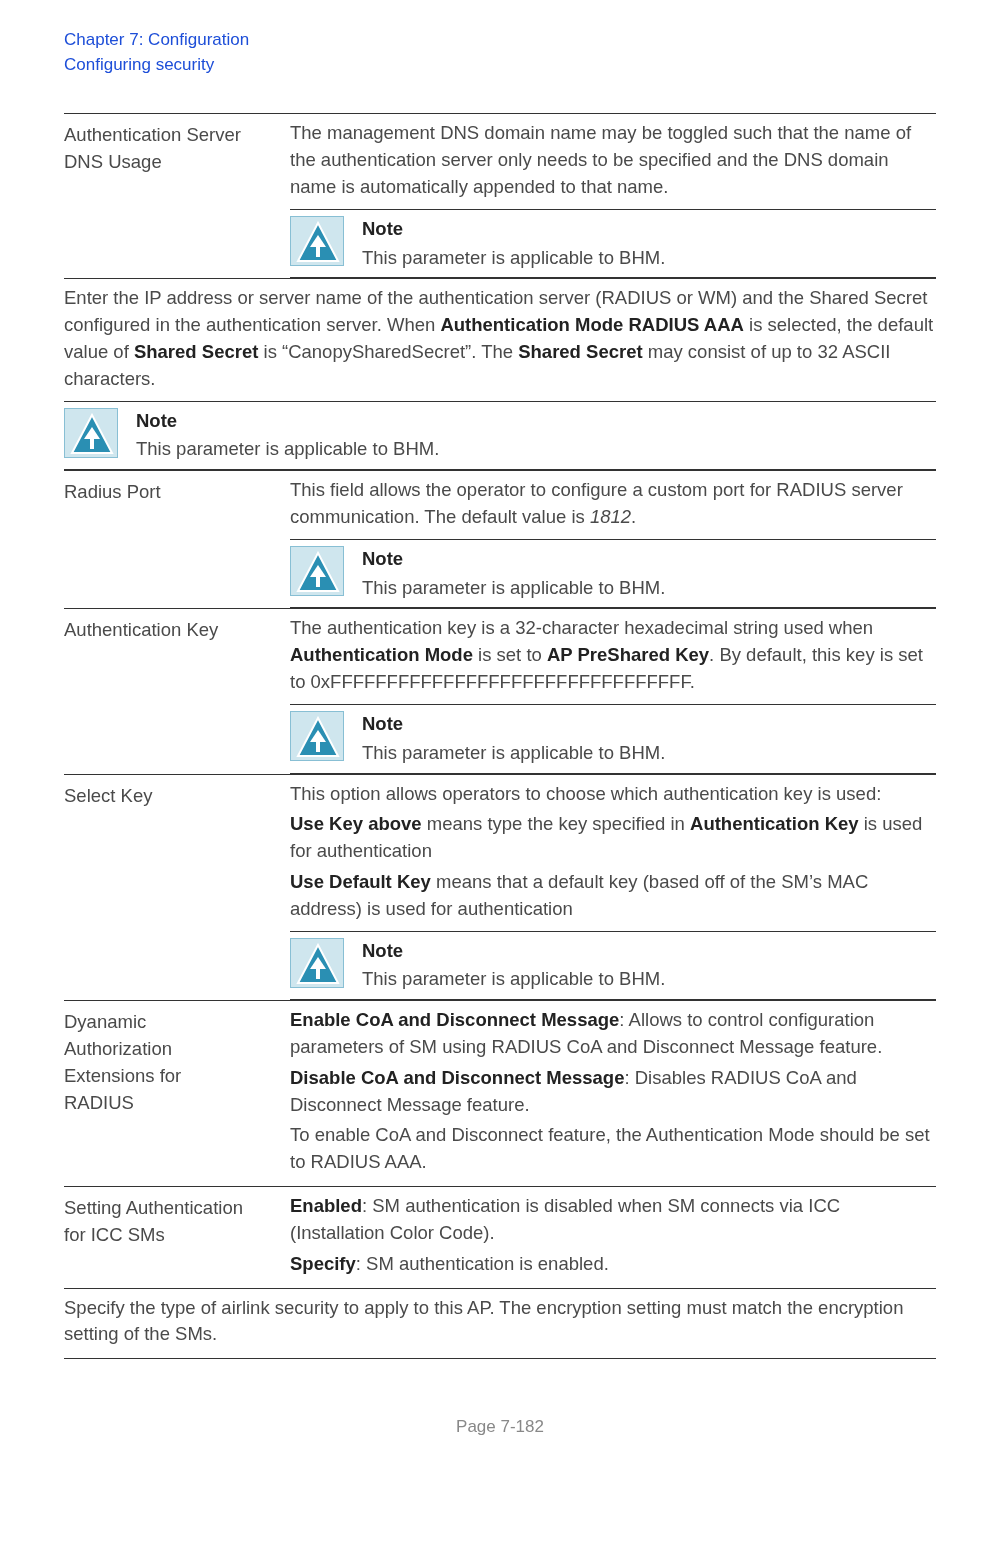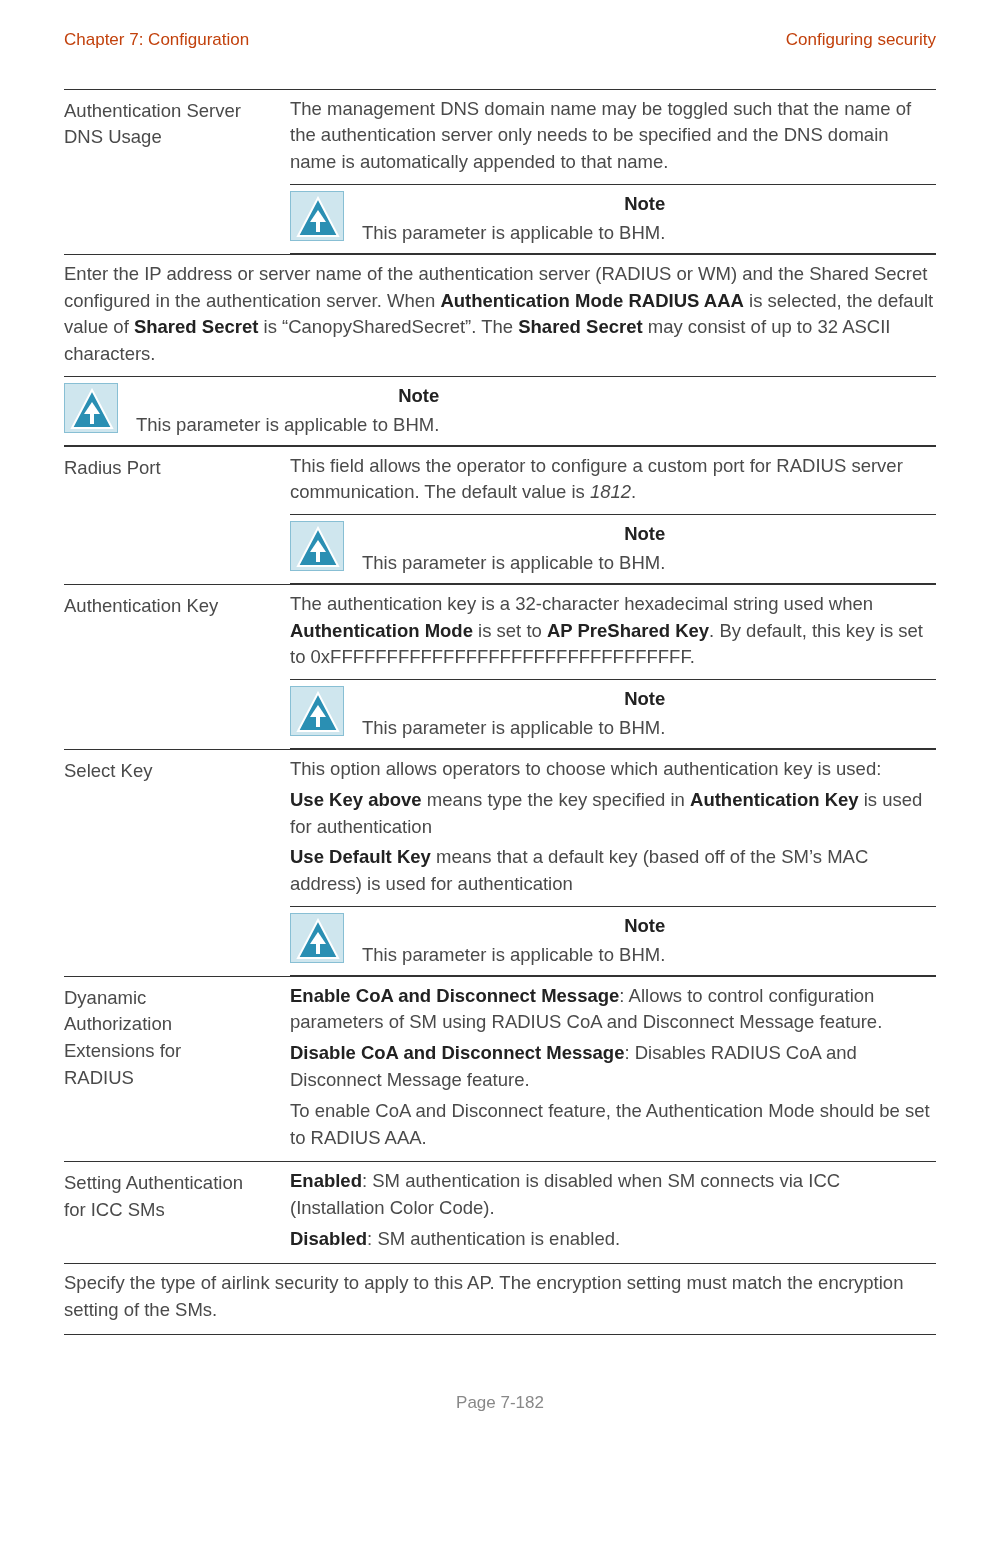--- a/index.html
+++ b/index.html
@@ -8,23 +8,24 @@
     font-family: Arial, Helvetica, sans-serif;
     font-size: 18.5px;
     color: #4a4a4a;
     background: #fff;
     padding: 28px 64px 40px 64px;
     line-height: 1.45;
   }
   .header-row {
     display: flex;
     justify-content: space-between;
-    color: #c2410c;
+    color: #1d4ed8;
     font-size: 17px;
     margin-bottom: 36px;
+    flex-direction: column;
   }
   .table {
     border-top: 1px solid #333;
   }
   .row {
     display: flex;
     border-bottom: 1px solid #333;
     padding: 6px 0 6px 0;
     gap: 26px;
   }
@@ -53,21 +54,21 @@
   .note-icon {
     width: 54px;
     height: 50px;
     background: #cfe6ee;
     border: 1px solid #88bfd4;
     margin-right: 18px;
     position: relative;
     flex: 0 0 54px;
   }
   .note-icon svg { position:absolute; top:4px; left:5px; }
-  .note-text .bold { font-weight: 700; color:#222; display:block; margin-bottom:2px;text-align:right;}
+  .note-text .bold { font-weight: 700; color:#222; display:block; margin-bottom:2px;}
   .footer {
     text-align: center;
     color: #888;
     font-size: 17px;
     margin-top: 56px;
   }
 </style>
 </head>
 <body>
 
@@ -202,21 +203,21 @@
     </div>
   </div>
 
   <div class="row">
     <div class="term">Setting Authentication for ICC SMs</div>
     <div class="desc">
       <p>
         <span class="bold">Enabled</span><span>: SM authentication is disabled when SM connects via ICC (Installation Color Code).</span>
       </p>
       <p>
-        <span class="bold">Disabled</span><span>: SM authentication is enabled.</span>
+        <span class="bold">Specify</span><span>: SM authentication is enabled.</span>
       </p>
     </div>
   </div>
 
   <div class="row">
     <div class="desc">
       <p>Specify the type of airlink security to apply to this AP. The encryption setting must match the encryption setting of the SMs.</p>
     </div>
   </div>
 

